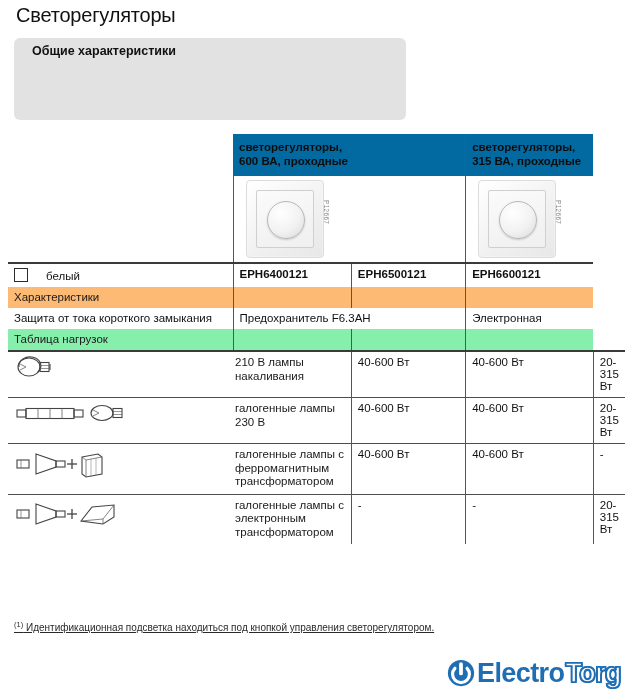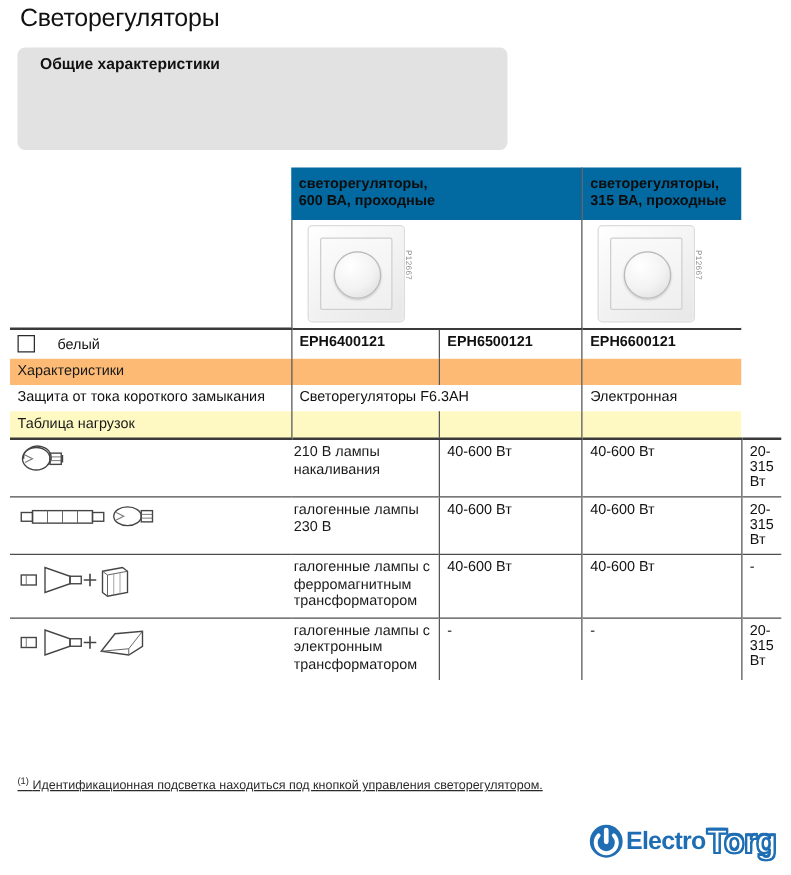--- a/index.html
+++ b/index.html
@@ -162,21 +162,21 @@
     font-size: 11.5px;
     padding: 4px 6px 5px 6px !important;
     color: #111;
   }
   .sec-grey-light {
     background: #fdba74;
     font-size: 11.5px;
     padding: 4px 6px 5px 6px !important;
   }
   .sec-grey-pale {
-    background: #fef9c3;
+    background: #86efac;
     font-size: 11.5px;
     padding: 4px 6px 5px 6px !important;
   }
   .vline { border-left: 1.5px solid #555; }
   .rule-top    { border-top: 1.5px solid #4d4d4d; }
   .rule-top-th { border-top: 2px solid #3a3a3a; }
 
   .cell {
     font-size: 11.5px;
     padding: 4px 6px 5px 6px !important;
@@ -236,21 +236,21 @@
     top: 658px;
     display: flex;
     align-items: center;
     gap: 1px;
   }
   .logo-power {
     width: 30px; height: 30px;
     flex: 0 0 auto;
   }
   .logo-electro {
-    font-size: 20px;
+    font-size: 27px;
     font-weight: bold;
     color: #1f6eb4;
     letter-spacing: -0.6px;
     line-height: 30px;
   }
   .logo-torg {
     font-size: 27px;
     font-weight: bold;
     letter-spacing: -0.6px;
     line-height: 30px;
@@ -324,21 +324,21 @@
 
 
   <tr>
     <td class="sec-grey-light">Характеристики</td>
     <td class="sec-grey-light vline"></td>
     <td class="sec-grey-light vline"></td>
     <td class="sec-grey-light vline"></td>
   </tr>
   <tr>
     <td class="cell">Защита от тока короткого замыкания</td>
-    <td class="cell vline" colspan="2">Светорегуляторы F6.3AH</td>
+    <td class="cell vline" colspan="2">Предохранитель F6.3AH</td>
     <td class="cell vline">Электронная</td>
   </tr>
 
   <tr>
     <td class="sec-grey-pale">Таблица нагрузок</td>
     <td class="sec-grey-pale vline"></td>
     <td class="sec-grey-pale vline"></td>
     <td class="sec-grey-pale vline"></td>
   </tr>
 

